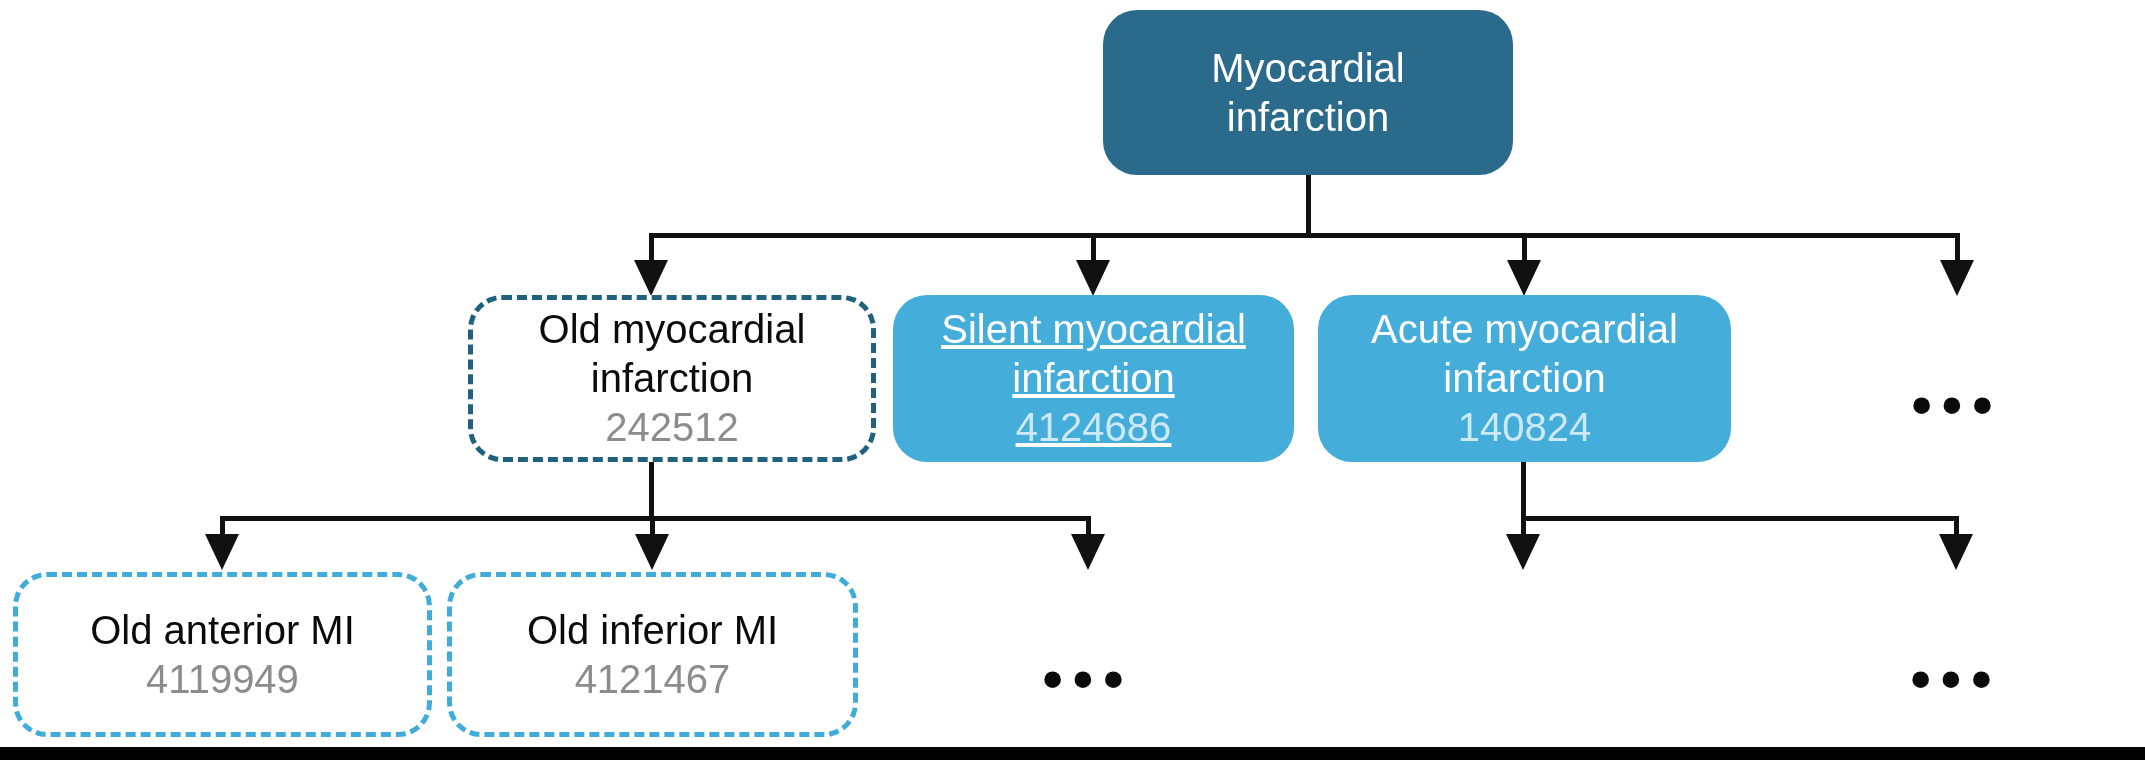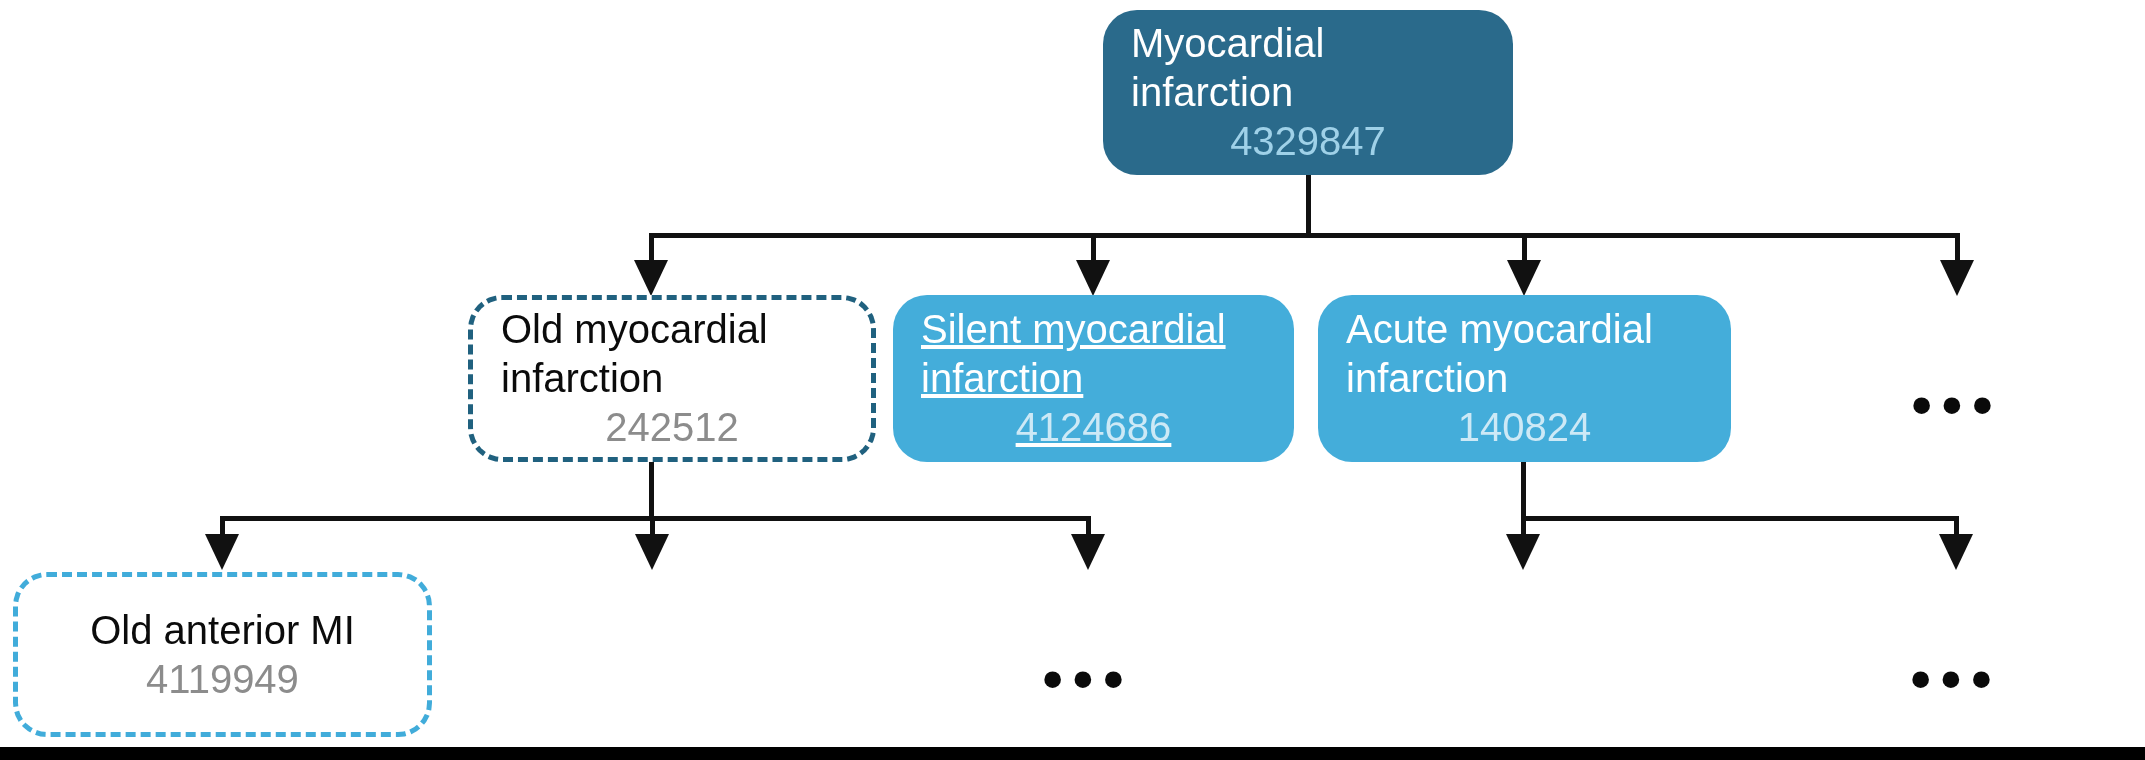--- a/index.html
+++ b/index.html
@@ -7,21 +7,21 @@
     width:2145px;height:760px;overflow:hidden;
     font-family:"Liberation Sans","DejaVu Sans",sans-serif;
   }
   .canvas{position:relative;width:2145px;height:760px;background:#ffffff;}
 
   
   .node{
     position:absolute;box-sizing:border-box;
     border-radius:34px;
     display:flex;flex-direction:column;align-items:center;justify-content:center;
-    text-align:left;font-size:40px;line-height:1.22;
+    text-align:center;font-size:40px;line-height:1.22;
     padding:6px 28px;
   }
   .node .label{white-space:normal;}
   .solid-dark{background:var(--node_dark,#2A6A8B);color:#ffffff;}
   .solid-dark .code{color:var(--code_on_dark,#9FD1E8);}
   .solid-light{background:var(--node_light,#44ADDA);color:#ffffff;}
   .solid-light .code{color:var(--code_on_light,#CDE9F6);}
   .dashed-dark{background:#ffffff;border:5px dashed var(--border_dashed_dark,#20617F);color:#0b0b0b;}
   .dashed-light{background:#ffffff;border:5px dashed var(--border_dashed_light,#41ACDA);color:#0b0b0b;}
   .dashed-dark .code,.dashed-light .code{color:var(--code_gray,#8C8C8C);}
@@ -75,21 +75,20 @@
   
   .bottom-bar{position:absolute;left:0;top:747px;width:2145px;height:13px;background:var(--bar_black,#000000);}
 </style>
 </head>
 <body>
 
 <div class="canvas">
 
   <div class="node solid-dark" id="node-root">
     <div class="label">Myocardial infarction</div>
-    <div class="code">4329847</div>
   </div>
 
   <div class="vline" id="v-root"></div>
   <div class="hline" id="h1"></div>
   <div class="vline stem1" id="s1a"></div>
   <div class="vline stem1" id="s1b"></div>
   <div class="vline stem1" id="s1c"></div>
   <div class="vline stem1" id="s1d"></div>
   <div class="arrowhead head1" id="a1a"></div>
   <div class="arrowhead head1" id="a1b"></div>
@@ -123,19 +122,23 @@
   <div class="hline" id="h3"></div>
   <div id="s3a" class="vline"></div>
   <div id="s3b" class="vline"></div>
   <div class="arrowhead" id="a3a"></div>
   <div class="arrowhead" id="a3b"></div>
 
   <div class="node dashed-light" id="node-old-anterior">
     <div class="label">Old anterior MI</div>
     <div class="code">4119949</div>
   </div>
+  <div class="node dashed-light" id="node-old-inferior">
+    <div class="label">Old inferior MI</div>
+    <div class="code">4121467</div>
+  </div>
   <div class="more" id="more-old">•••</div>
 
   <div class="more" id="more-acute">•••</div>
 
   <div class="bottom-bar"></div>
 
 </div>
 
 </body></html>

